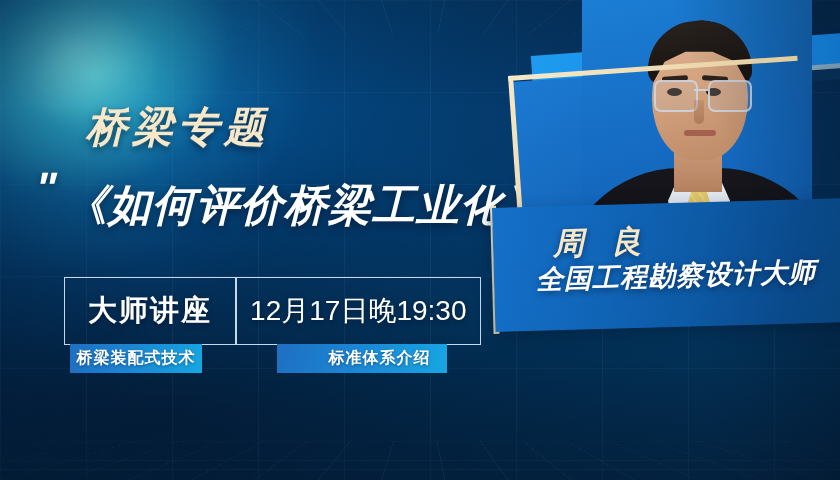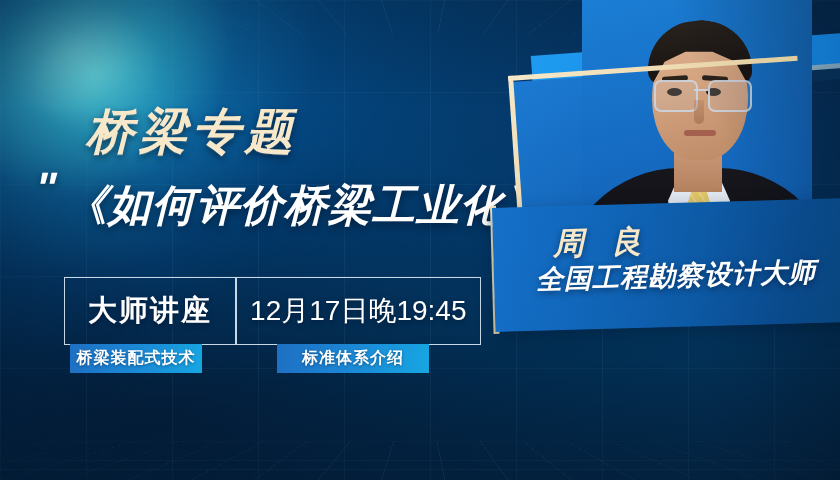--- a/index.html
+++ b/index.html
@@ -45,21 +45,21 @@
     transform:perspective(340px) rotateX(-66deg);transform-origin:top center;}
   .grid-flat{position:absolute;inset:0;opacity:.30;
     background-image:
       repeating-linear-gradient(to right, rgba(160,210,240,0.22) 0 1px, rgba(0,0,0,0) 1px 86px),
       repeating-linear-gradient(to bottom, rgba(160,210,240,0.16) 0 1px, rgba(0,0,0,0) 1px 92px);}
 
   
   .head{position:absolute;left:0;top:0;width:540px;height:480px;}
 
   .t-line1{position:absolute;left:86px;top:100px;
-    font-size:48px;font-weight:700;font-style:italic;letter-spacing:5px;
+    font-size:41px;font-weight:700;font-style:italic;letter-spacing:5px;
     color:#f7e8c9;
     text-shadow:0 3px 7px rgba(0,14,34,.60), 0 1px 0 rgba(255,255,255,.22);
     white-space:nowrap;}
 
   .quote{position:absolute;font-style:normal;font-weight:900;line-height:1;white-space:nowrap;}
   .quote-open{left:36px;top:166px;font-size:44px;color:#ffffff;
     transform:skewX(-13deg);text-shadow:0 2px 6px rgba(0,14,34,.5);}
   .quote-close{left:487px;top:206px;font-size:40px;color:#f2dcb4;
     transform:skewX(-13deg);text-shadow:0 2px 6px rgba(0,14,34,.5);}
 
@@ -80,22 +80,22 @@
   .lect-right{flex:1;height:100%;display:flex;align-items:center;justify-content:center;}
   .lect-right span{font-size:28px;font-weight:400;color:#ffffff;letter-spacing:0px;
     text-shadow:0 2px 5px rgba(0,14,34,.5);white-space:nowrap;}
 
   
   .tag{position:absolute;height:29px;display:flex;align-items:center;justify-content:center;
     font-size:16px;font-weight:700;color:#ffffff;letter-spacing:1px;white-space:nowrap;
     text-shadow:0 1px 3px rgba(0,20,44,.45);}
   .tag-1{left:70px;top:344px;width:132px;
     background:linear-gradient(100deg,#1e6fc2 0%,#1c86d4 45%,#17a6e2 100%);}
-  .tag-2{left:277px;top:344px;width:152px;
-    background:linear-gradient(100deg,#1e6fc2 0%,#1c86d4 45%,#17a6e2 100%);}
+  .tag-2{left:277px;top:344px;width:135px;
+    background:linear-gradient(100deg,#1e6fc2 0%,#1c86d4 45%,#17a6e2 100%);padding-left:35px;}
 
   
   .right-wrap{position:absolute;left:470px;top:0;width:370px;height:480px;}
 
   .deco-bar-blue{position:absolute;left:62px;top:56px;width:320px;height:34px;
     background:linear-gradient(90deg,#1e9bf0 0%,#1a8ce4 50%,#1172c4 100%);
     transform:rotate(-4.2deg);transform-origin:left center;}
   .deco-bar-gold{position:absolute;left:60px;top:86px;width:330px;height:5px;
     background:linear-gradient(90deg,#f3e2bd 0%,#d9c79c 40%,#8fa9b4 75%,#6d8ea6 100%);
     transform:rotate(-4.2deg);transform-origin:left center;opacity:.95;}
@@ -195,21 +195,21 @@
     <div class="t-line2">《如何评价桥梁工业化》</div>
 
     <div class="quote quote-close">"</div>
 
     <div class="lect-box">
       <div class="lect-left">
         <span>大师讲座</span>
       </div>
       <div class="lect-div"></div>
       <div class="lect-right">
-        <span>12月17日晚19:45</span>
+        <span>12月17日晚19:30</span>
       </div>
     </div>
 
     <div class="tag tag-1">桥梁装配式技术</div>
     <div class="tag tag-2">标准体系介绍</div>
   </div>
 
   <div class="right-wrap">
 
     <div class="deco-bar-blue"></div>

